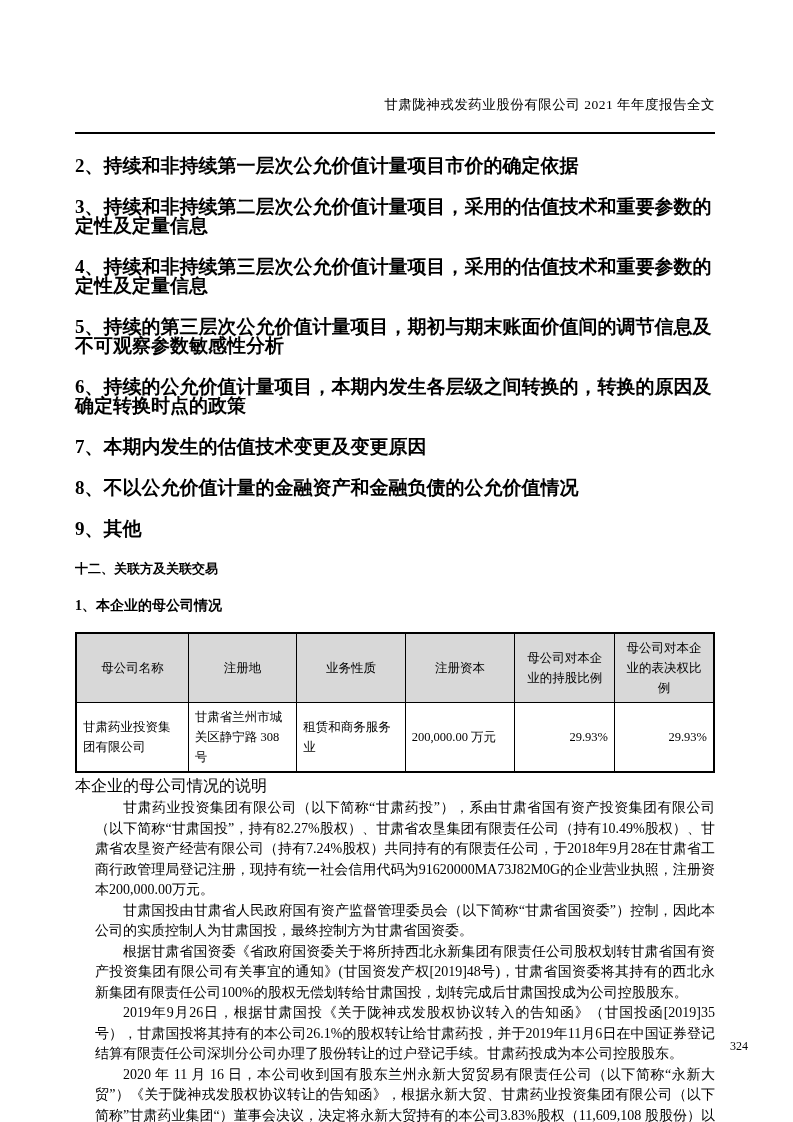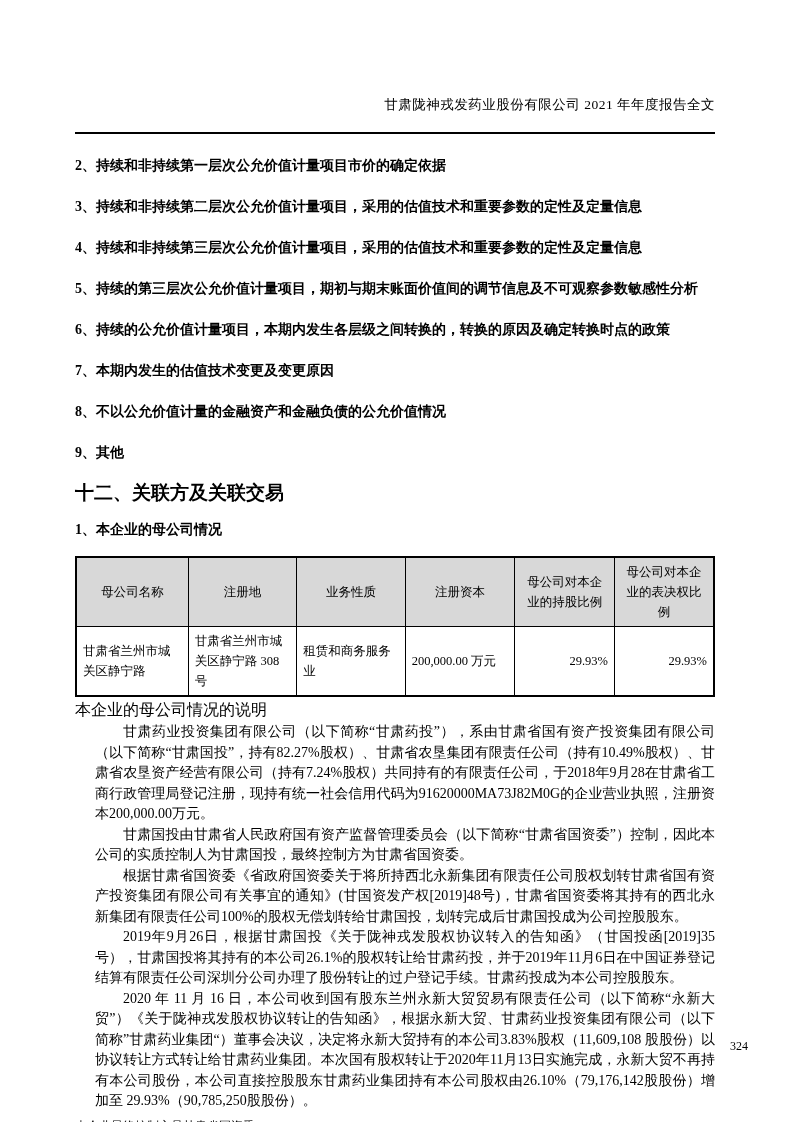--- a/index.html
+++ b/index.html
@@ -17,27 +17,27 @@
     padding-bottom: 18px;
     text-align: right;
     font-size: 13.5px;
     line-height: 18px;
     border-bottom: 2px solid #000;
     letter-spacing: 0.5px;
     margin-top: 36px;
   }
   .toc-item {
     margin-top: 22px;
-    font-size: 14px;
+    font-size: 19px;
     font-weight: bold;
     line-height: 19px;
   }
   .section-heading {
     margin-top: 20px;
-    font-size: 19px;
+    font-size: 13px;
     font-weight: bold;
     line-height: 22px;
   }
   .sub-heading {
     margin-top: 16px;
     font-size: 14px;
     font-weight: bold;
     line-height: 19px;
   }
   table.parent-table {
@@ -123,21 +123,21 @@
         <th>母公司名称</th>
         <th>注册地</th>
         <th>业务性质</th>
         <th>注册资本</th>
         <th>母公司对本企业的持股比例</th>
         <th>母公司对本企业的表决权比例</th>
       </tr>
     </thead>
     <tbody>
       <tr>
-        <td>甘肃省兰州市城关区静宁路</td>
+        <td>甘肃药业投资集团有限公司</td>
         <td>甘肃省兰州市城关区静宁路 308 号</td>
         <td>租赁和商务服务业</td>
         <td>200,000.00 万元</td>
         <td class="num">29.93%</td>
         <td class="num">29.93%</td>
       </tr>
     </tbody>
   </table>
 
   <p class="small-note">本企业的母公司情况的说明</p>

